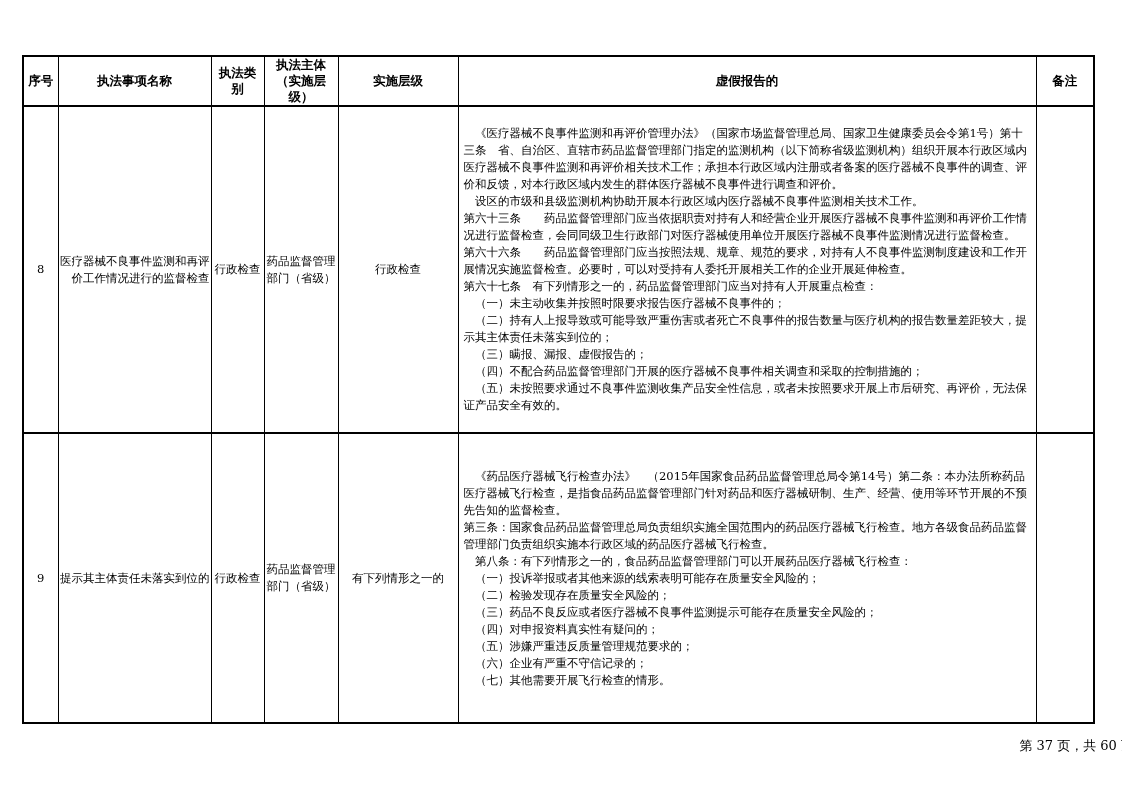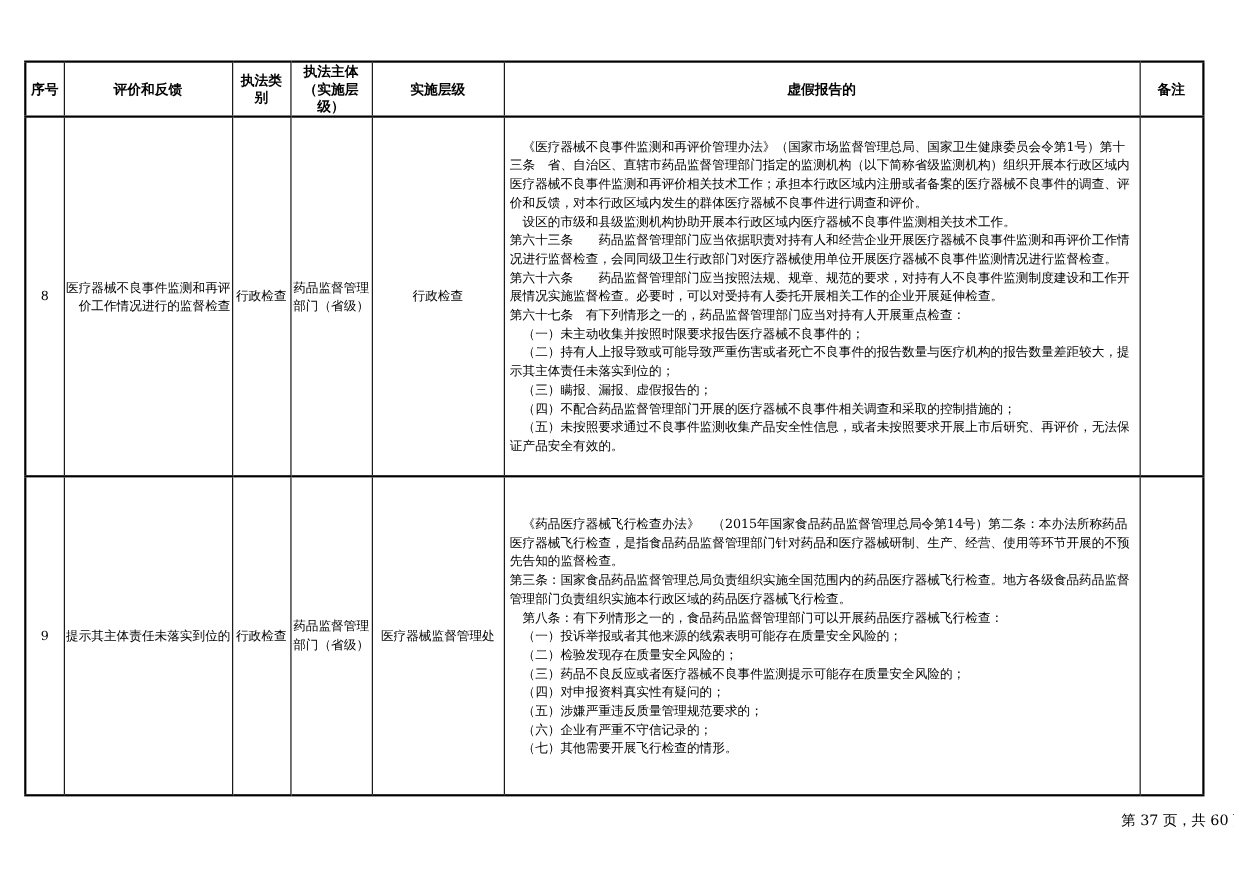--- a/index.html
+++ b/index.html
@@ -62,21 +62,21 @@
       <col style="width:153px">
       <col style="width:53px">
       <col style="width:74px">
       <col style="width:120px">
       <col style="width:578px">
       <col style="width:58px">
     </colgroup>
     <thead>
       <tr>
         <th>序号</th>
-        <th>评价和反馈</th>
+        <th>执法事项名称</th>
         <th>执法类别</th>
         <th>执法主体
 （实施层级）</th>
         <th>实施层级</th>
         <th>虚假报告的</th>
         <th>备注</th>
       </tr>
     </thead>
     <tbody>
       <tr class="data-row-8">
@@ -95,21 +95,21 @@
 　（三）瞒报、漏报、虚假报告的；
 　（四）不配合药品监督管理部门开展的医疗器械不良事件相关调查和采取的控制措施的；
 　（五）未按照要求通过不良事件监测收集产品安全性信息，或者未按照要求开展上市后研究、再评价，无法保证产品安全有效的。</td>
         <td class="c-center"></td>
       </tr>
       <tr class="data-row-9">
         <td class="c-center">9</td>
         <td class="c-name">提示其主体责任未落实到位的</td>
         <td class="c-center">行政检查</td>
         <td class="c-center">药品监督管理部门（省级）</td>
-        <td class="c-center">医疗器械监督管理处</td>
+        <td class="c-center">有下列情形之一的</td>
         <td class="c-basis">　《药品医疗器械飞行检查办法》　（2015年国家食品药品监督管理总局令第14号）第二条：本办法所称药品医疗器械飞行检查，是指食品药品监督管理部门针对药品和医疗器械研制、生产、经营、使用等环节开展的不预先告知的监督检查。
 第三条：国家食品药品监督管理总局负责组织实施全国范围内的药品医疗器械飞行检查。地方各级食品药品监督管理部门负责组织实施本行政区域的药品医疗器械飞行检查。
 　第八条：有下列情形之一的，食品药品监督管理部门可以开展药品医疗器械飞行检查：
 　（一）投诉举报或者其他来源的线索表明可能存在质量安全风险的；
 　（二）检验发现存在质量安全风险的；
 　（三）药品不良反应或者医疗器械不良事件监测提示可能存在质量安全风险的；
 　（四）对申报资料真实性有疑问的；
 　（五）涉嫌严重违反质量管理规范要求的；
 　（六）企业有严重不守信记录的；
 　（七）其他需要开展飞行检查的情形。</td>

